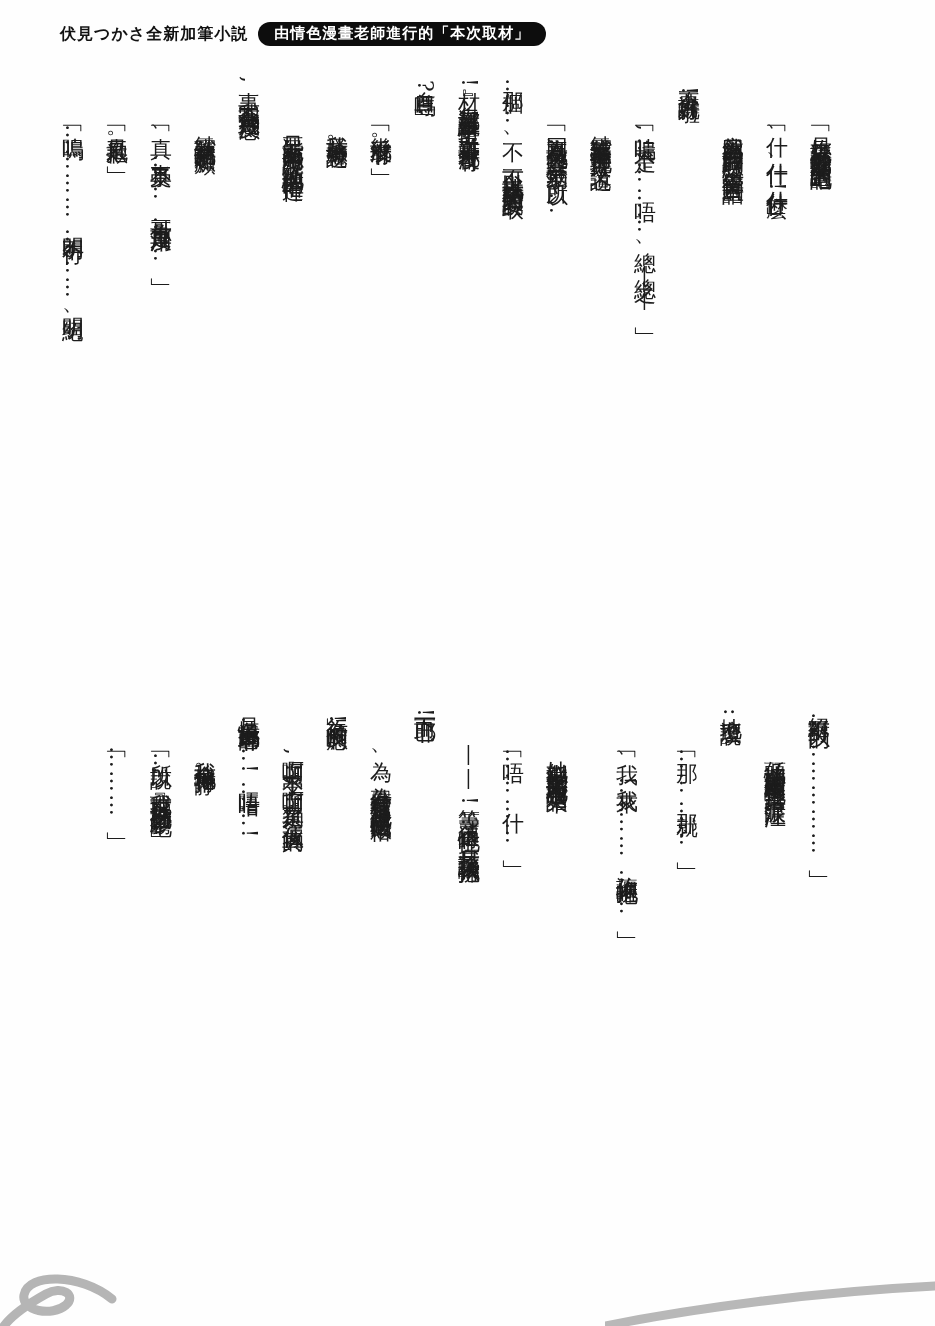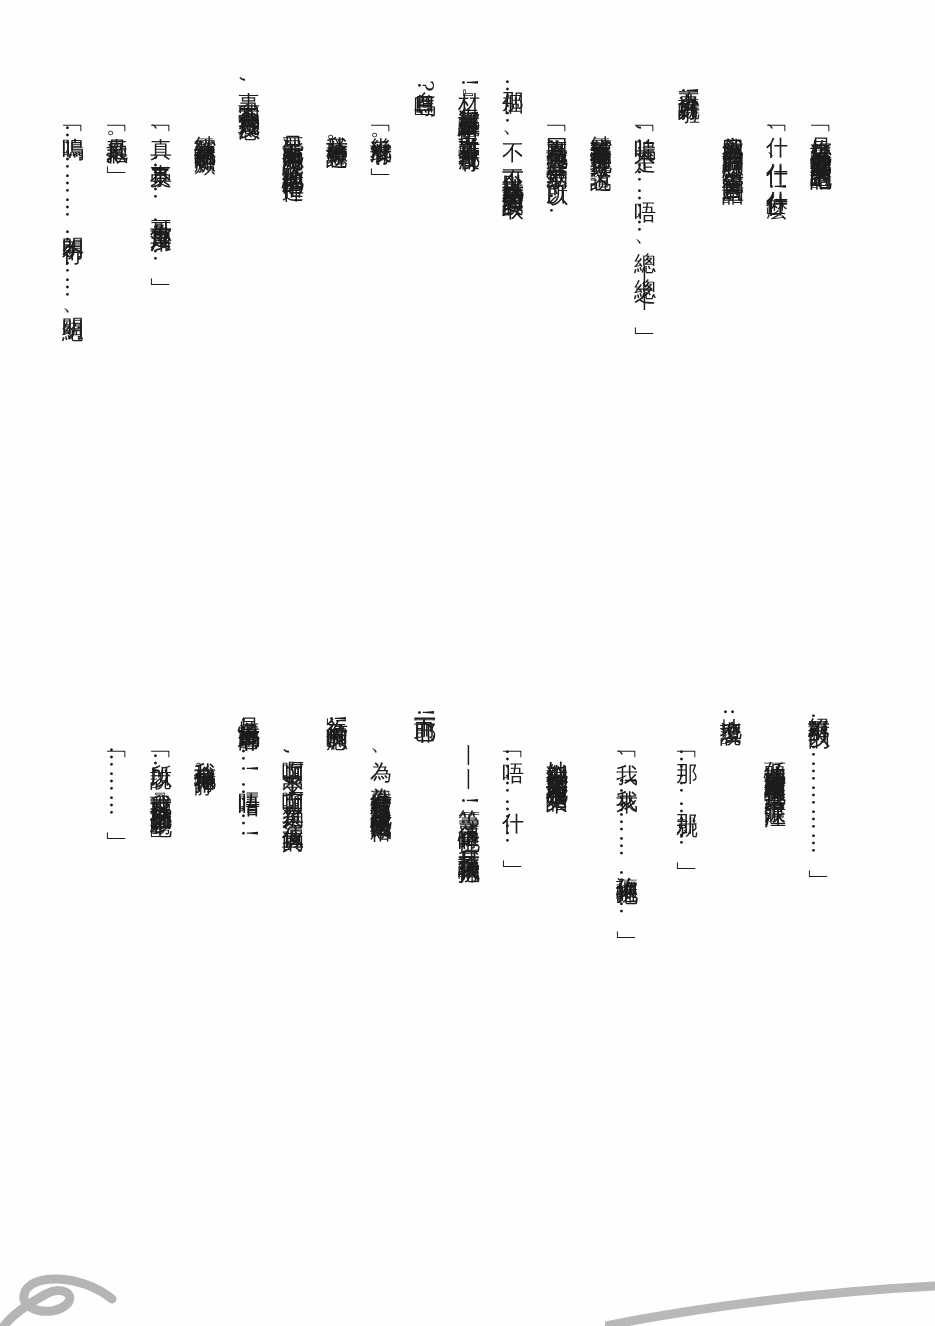--- a/index.html
+++ b/index.html
@@ -80,20 +80,24 @@
     pointer-events: none;
   }
   #ribbon-loop  { left: 0;   bottom: 0; }
   #ribbon-swoosh{ right: 0;  bottom: 0; }
 </style>
 </head>
 <body>
 
 <div id="page">
 
+  <div id="header">
+    <span id="series-title">伏見つかさ全新加筆小説</span>
+    <span id="header-badge">由情色漫畫老師進行的「本次取材」</span>
+  </div>
 
   <div id="text-block-1" class="vtext"><p>「是妳先講了好像我的女朋友會講的話吧!」</p><p>「什、什什、什什什麼!」</p><p>竟然因為自己的台詞而臉紅!會覺得害羞的話
 不要講就好啦!</p><p>「哇嗚,不是……唔……總、總之——」</p><p>紗霧雙手握拳不停地揮舞,又說道:</p><p>「因為哥哥又色又變態,最差勁了,所以……
 那個……不、不可以去找小妖精之類的人說要『取
 材』!每次都讓競爭對手幫忙!難道哥哥你都沒有
 自尊嗎?」</p><p>「幾乎沒有耶。」</p><p>我搔著臉頰說道。</p><p>只要能寫出有趣的小說,借助他人的幫忙這件
 事,我完全不會感到反感。</p><p>紗霧聽完就嘟起了臉頰。</p><p>「真、真受不了……哥哥你真是沒用……」</p><p>「真是抱歉。」</p><p>「嗚嗚…………明明不行………明明絕、</p></div>
 
   <div id="text-block-2" class="vtext"><p>絕對不可以的………………」</p><p>低頭迷惘著的紗霧用雙手抱住身體,淚眼汪汪
 地這麼說:</p><p>「那……那就……」</p><p>「我、我來!………讓你擁抱吧……」</p><p>她似乎感到無比羞恥地說出這句話來。</p><p>「唔……什……」</p><p>——等等!這很奇怪吧?我只是說讓我擁抱一

